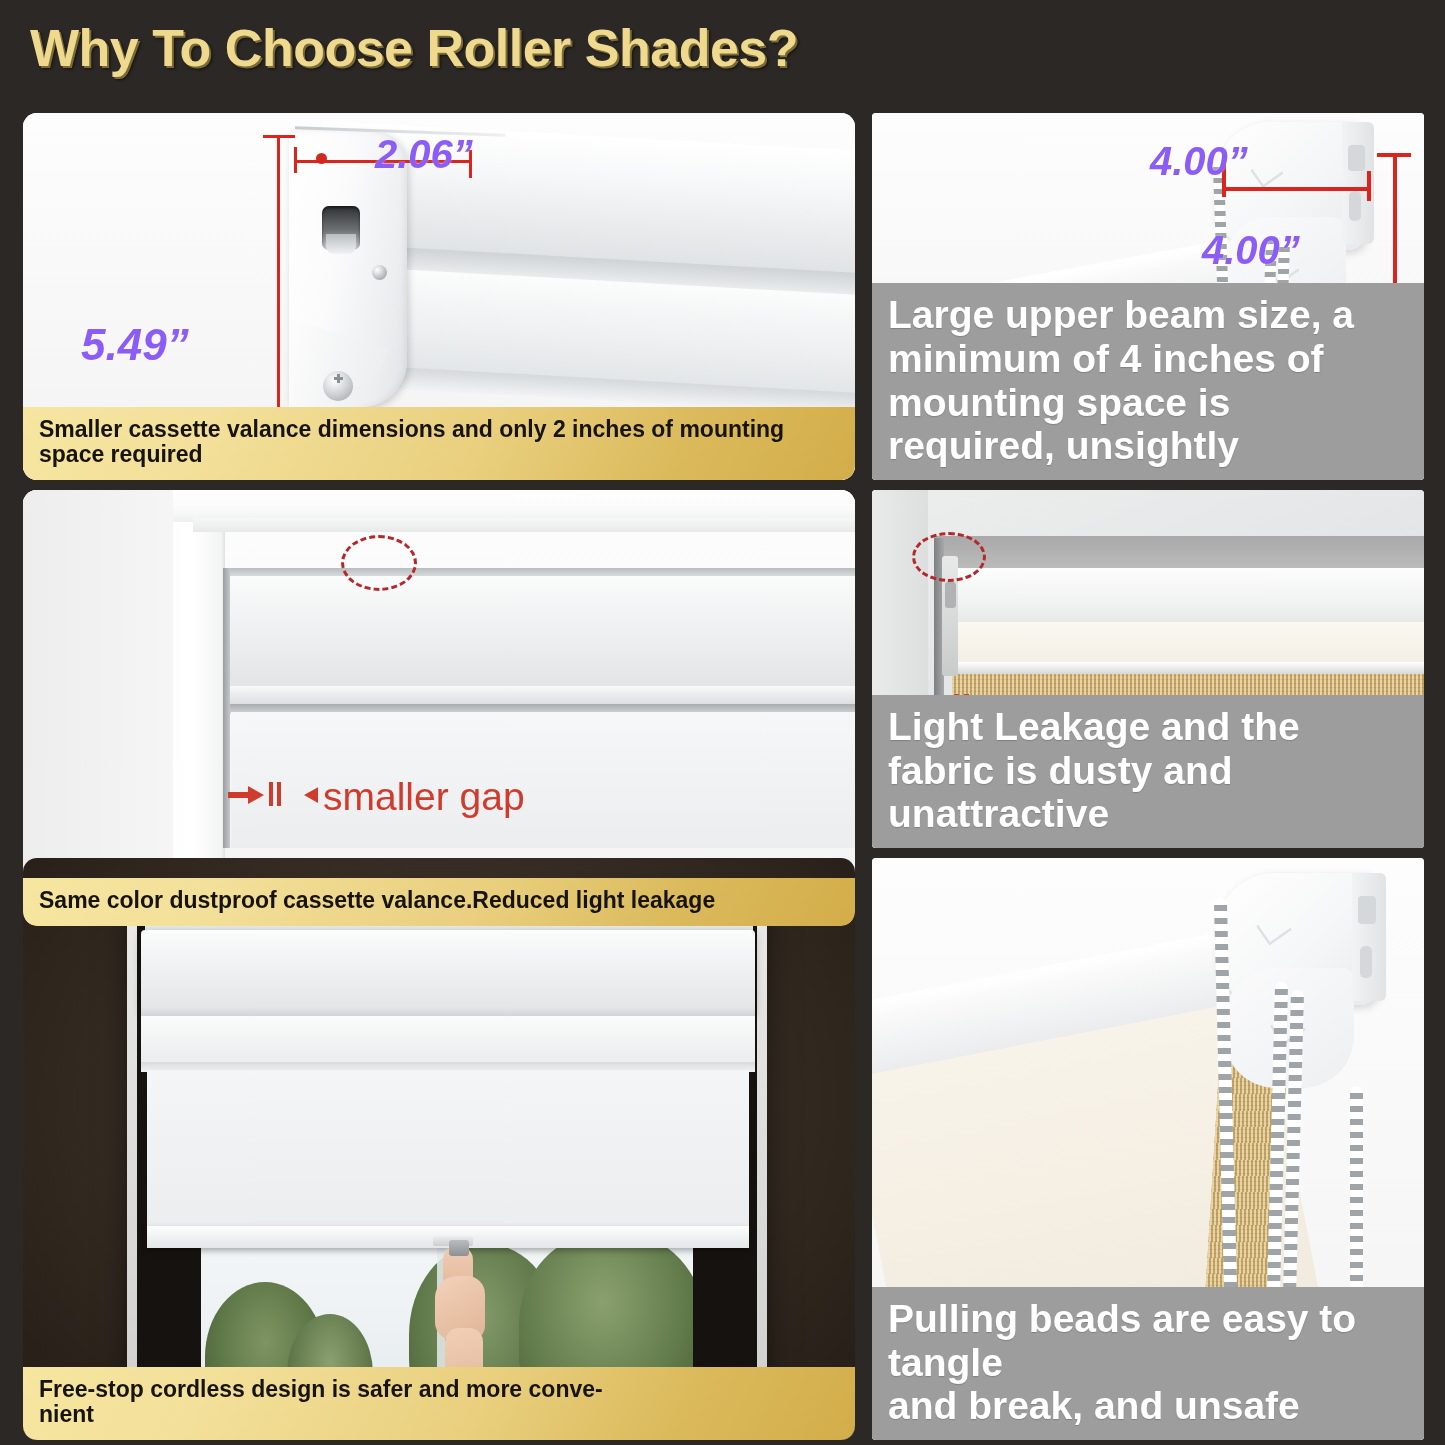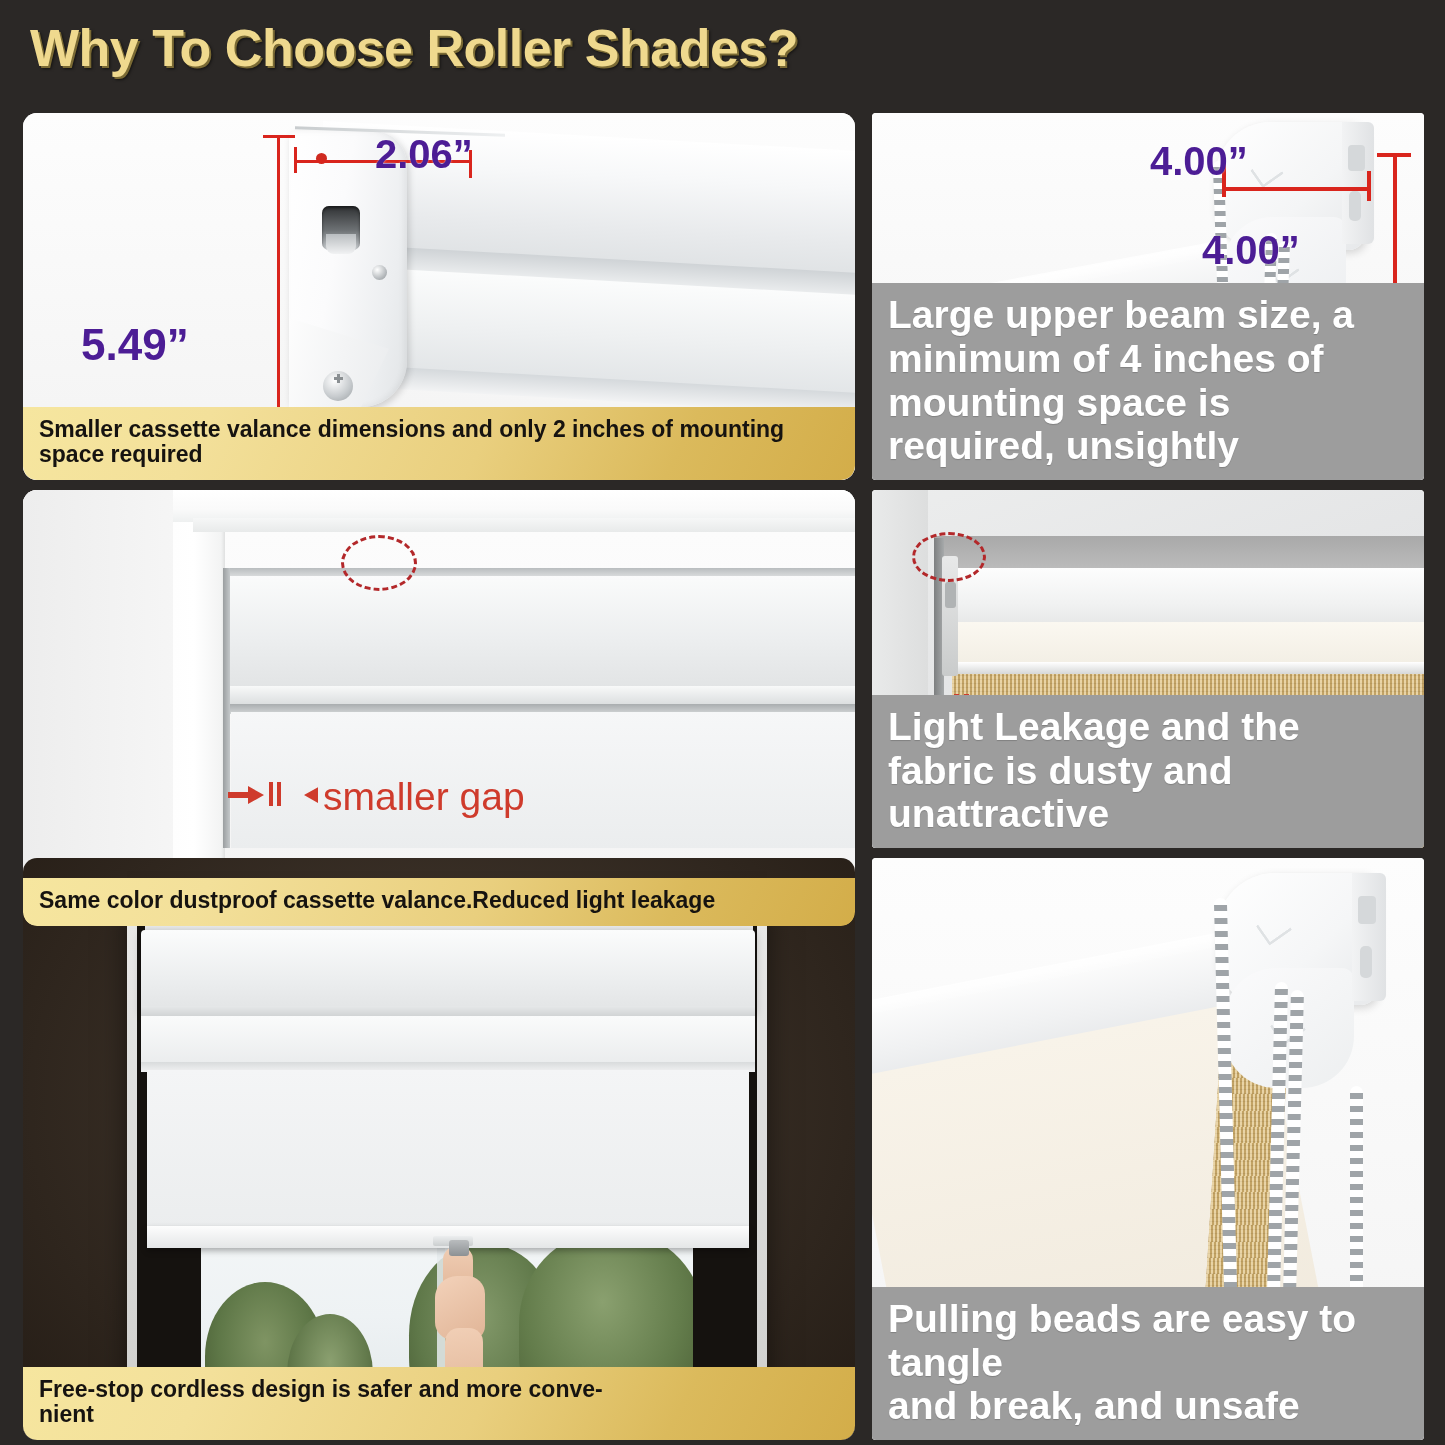--- a/index.html
+++ b/index.html
@@ -70,22 +70,22 @@
       repeating-linear-gradient(0deg, rgba(200,185,162,.18) 0 1px, rgba(255,255,255,0) 1px 5px);
   }
   .tex-tan {
     background-color:#d7b878;
     background-image:
       repeating-linear-gradient(90deg, rgba(255,246,222,.45) 0 2px, rgba(168,137,78,.45) 2px 4px),
       repeating-linear-gradient(0deg, rgba(150,121,66,.30) 0 1px, rgba(255,255,255,0) 1px 4px);
   }
 
   
-  .dimtext { position:absolute; color:#4c1d95; font-weight:bold; white-space:nowrap;
-             text-shadow:0 0 2px rgba(255,255,255,.65); }
+  .dimtext { position:absolute; color:#8b5cf6; font-weight:bold; white-space:nowrap;
+             text-shadow:0 0 2px rgba(255,255,255,.65);font-style:italic; }
   .dimline { position:absolute; background:#d9251d; }
   .red-note { position:absolute; color:#cf3b2c; white-space:nowrap; font-weight:400; }
 
   .dashed-ell {
     position:absolute; border:3px dashed #b3282a; border-radius:50%;
   }
 
   
   svg { display:block; }
 </style>

